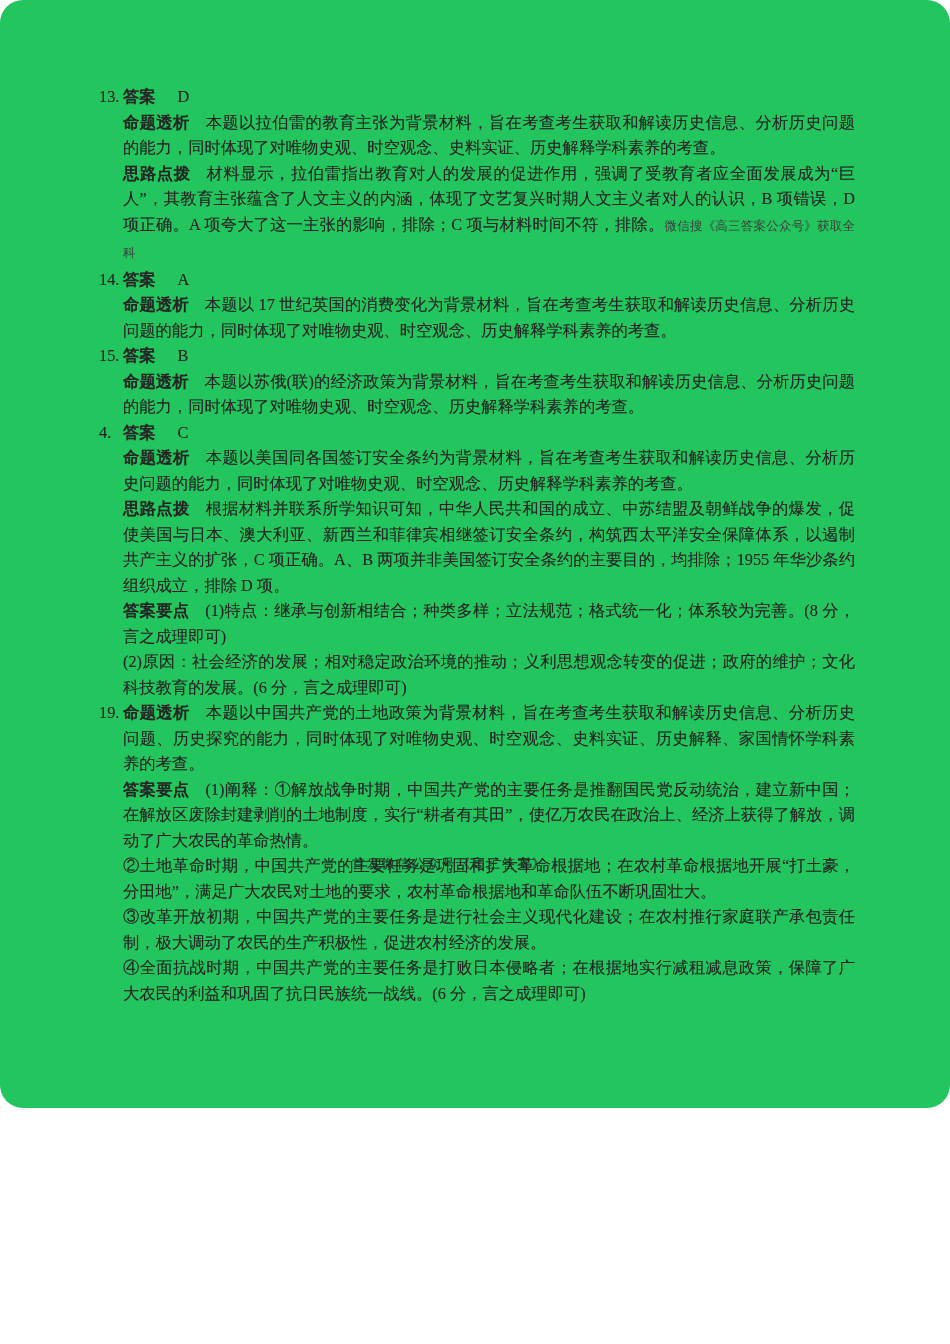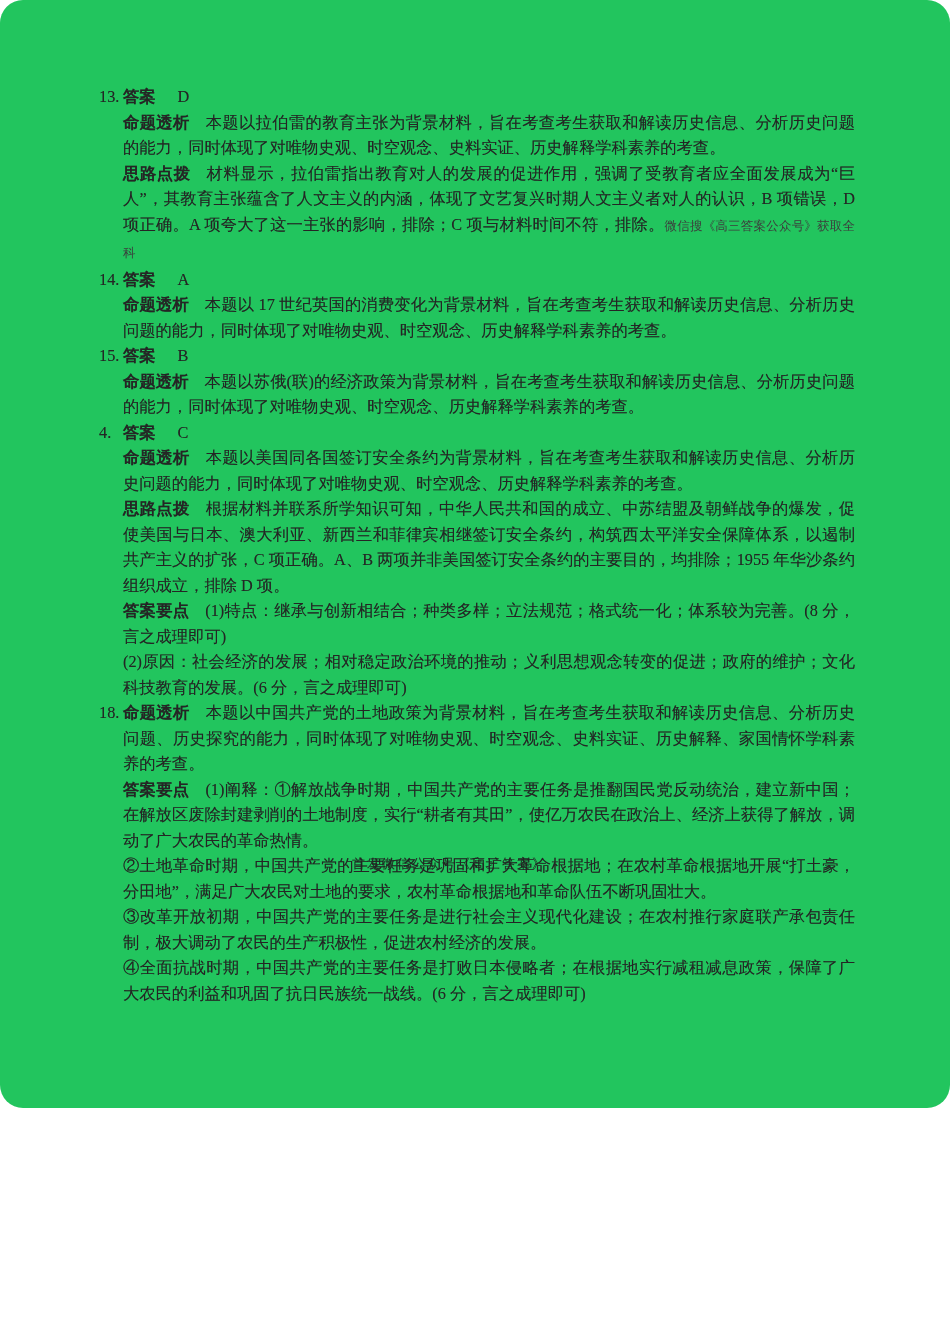--- a/index.html
+++ b/index.html
@@ -102,21 +102,21 @@
       <p class="para"><b class="hlabel gap">命题透析</b><span>本题以美国同各国签订安全条约为背景材料，旨在考查考生获取和解读历史信息、分析历史问题的能力，同时体现了对唯物史观、时空观念、历史解释学科素养的考查。</span></p>
       <p class="para"><b class="hlabel gap">思路点拨</b><span>根据材料并联系所学知识可知，中华人民共和国的成立、中苏结盟及朝鲜战争的爆发，促使美国与日本、澳大利亚、新西兰和菲律宾相继签订安全条约，构筑西太平洋安全保障体系，以遏制共产主义的扩张，C 项正确。A、B 两项并非美国签订安全条约的主要目的，均排除；1955 年华沙条约组织成立，排除 D 项。</span></p>
     </section>
 
     <section>
       <p class="para"><b class="hlabel gap">答案要点</b><span>(1)特点：继承与创新相结合；种类多样；立法规范；格式统一化；体系较为完善。(8 分，言之成理即可)</span></p>
       <p class="para"><span>(2)原因：社会经济的发展；相对稳定政治环境的推动；义利思想观念转变的促进；政府的维护；文化科技教育的发展。(6 分，言之成理即可)</span></p>
     </section>
 
     <section>
-      <p class="para"><span class="num">18.</span><b class="hlabel gap">命题透析</b><span>本题以中国共产党的土地政策为背景材料，旨在考查考生获取和解读历史信息、分析历史问题、历史探究的能力，同时体现了对唯物史观、时空观念、史料实证、历史解释、家国情怀学科素养的考查。</span></p>
+      <p class="para"><span class="num">19.</span><b class="hlabel gap">命题透析</b><span>本题以中国共产党的土地政策为背景材料，旨在考查考生获取和解读历史信息、分析历史问题、历史探究的能力，同时体现了对唯物史观、时空观念、史料实证、历史解释、家国情怀学科素养的考查。</span></p>
       <p class="para"><b class="hlabel gap">答案要点</b><span>(1)阐释：①解放战争时期，中国共产党的主要任务是推翻国民党反动统治，建立新中国；在解放区废除封建剥削的土地制度，实行“耕者有其田”，使亿万农民在政治上、经济上获得了解放，调动了广大农民的革命热情。</span></p>
       <p class="para"><span>②土地革命时期，中国共产党的主要任务是巩固和扩大革命根据地；在农村革命根据地开展“打土豪，分田地”，满足广大农民对土地的要求，农村革命根据地和革命队伍不断巩固壮大。</span><span class="watermark">首发微信公众号《高三答案》</span></p>
       <p class="para"><span>③改革开放初期，中国共产党的主要任务是进行社会主义现代化建设；在农村推行家庭联产承包责任制，极大调动了农民的生产积极性，促进农村经济的发展。</span></p>
       <p class="para"><span>④全面抗战时期，中国共产党的主要任务是打败日本侵略者；在根据地实行减租减息政策，保障了广大农民的利益和巩固了抗日民族统一战线。(6 分，言之成理即可)</span></p>
     </section>
 
   </div>
 
   <div class="pagenum">— 3 —</div>
   <div class="artifact-left"></div>

